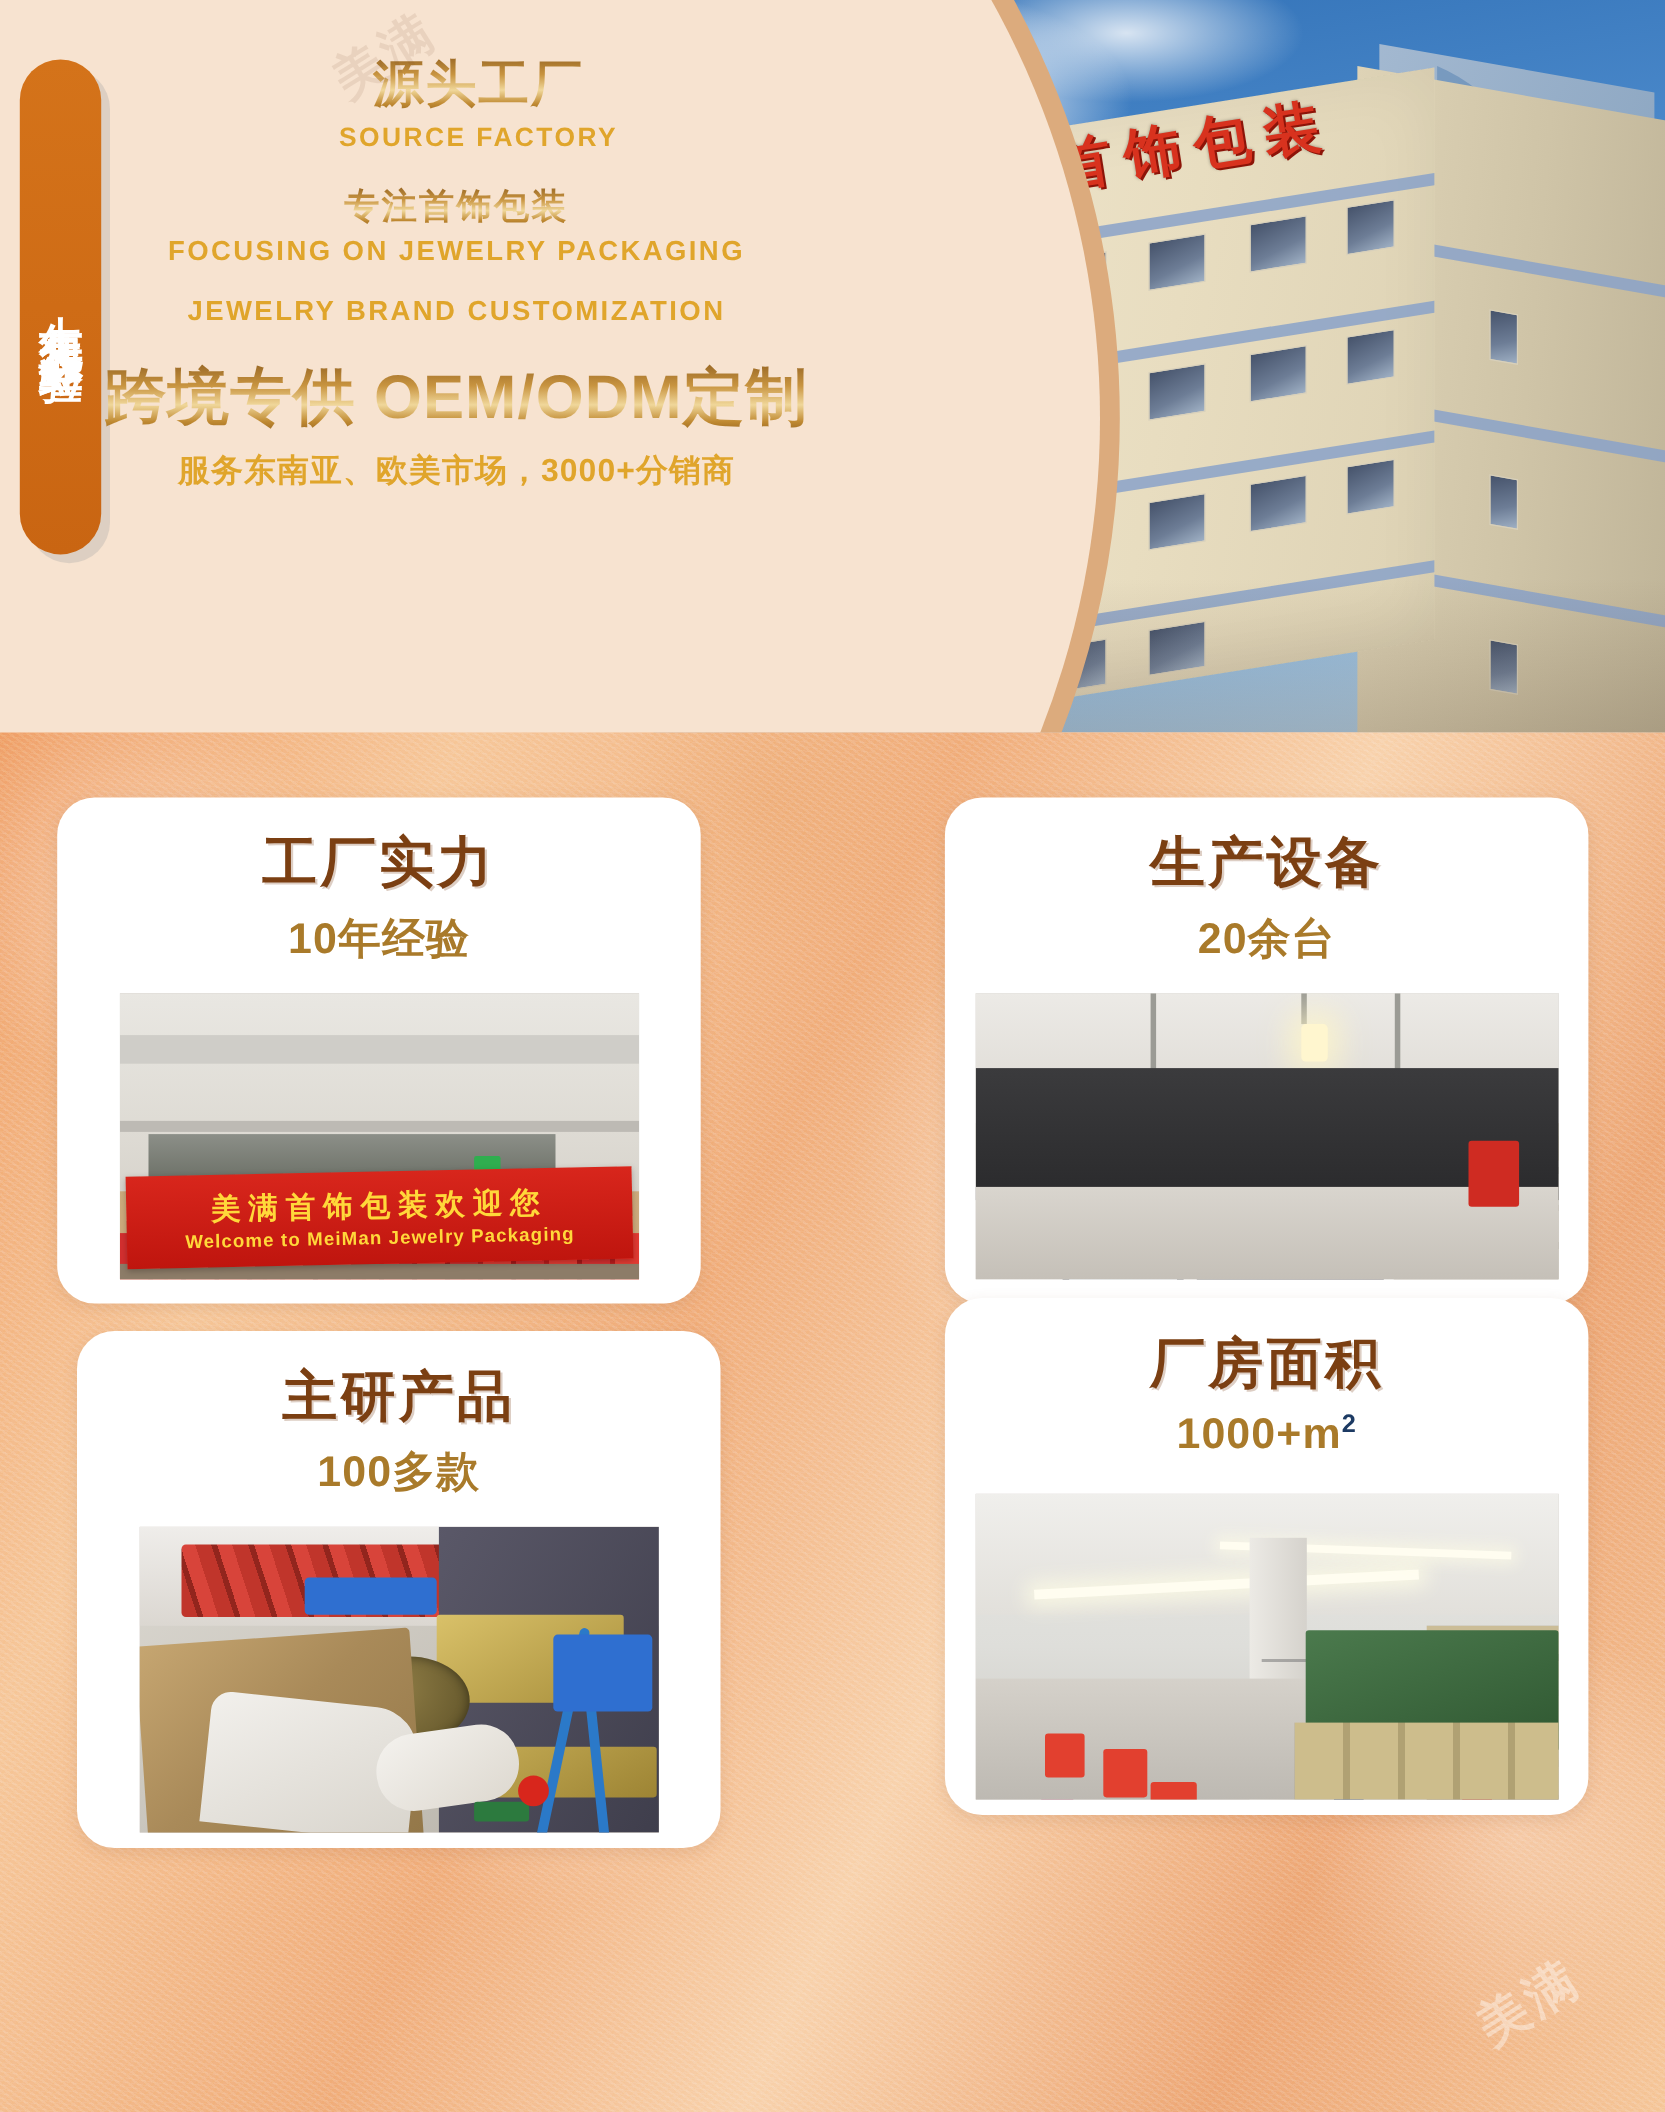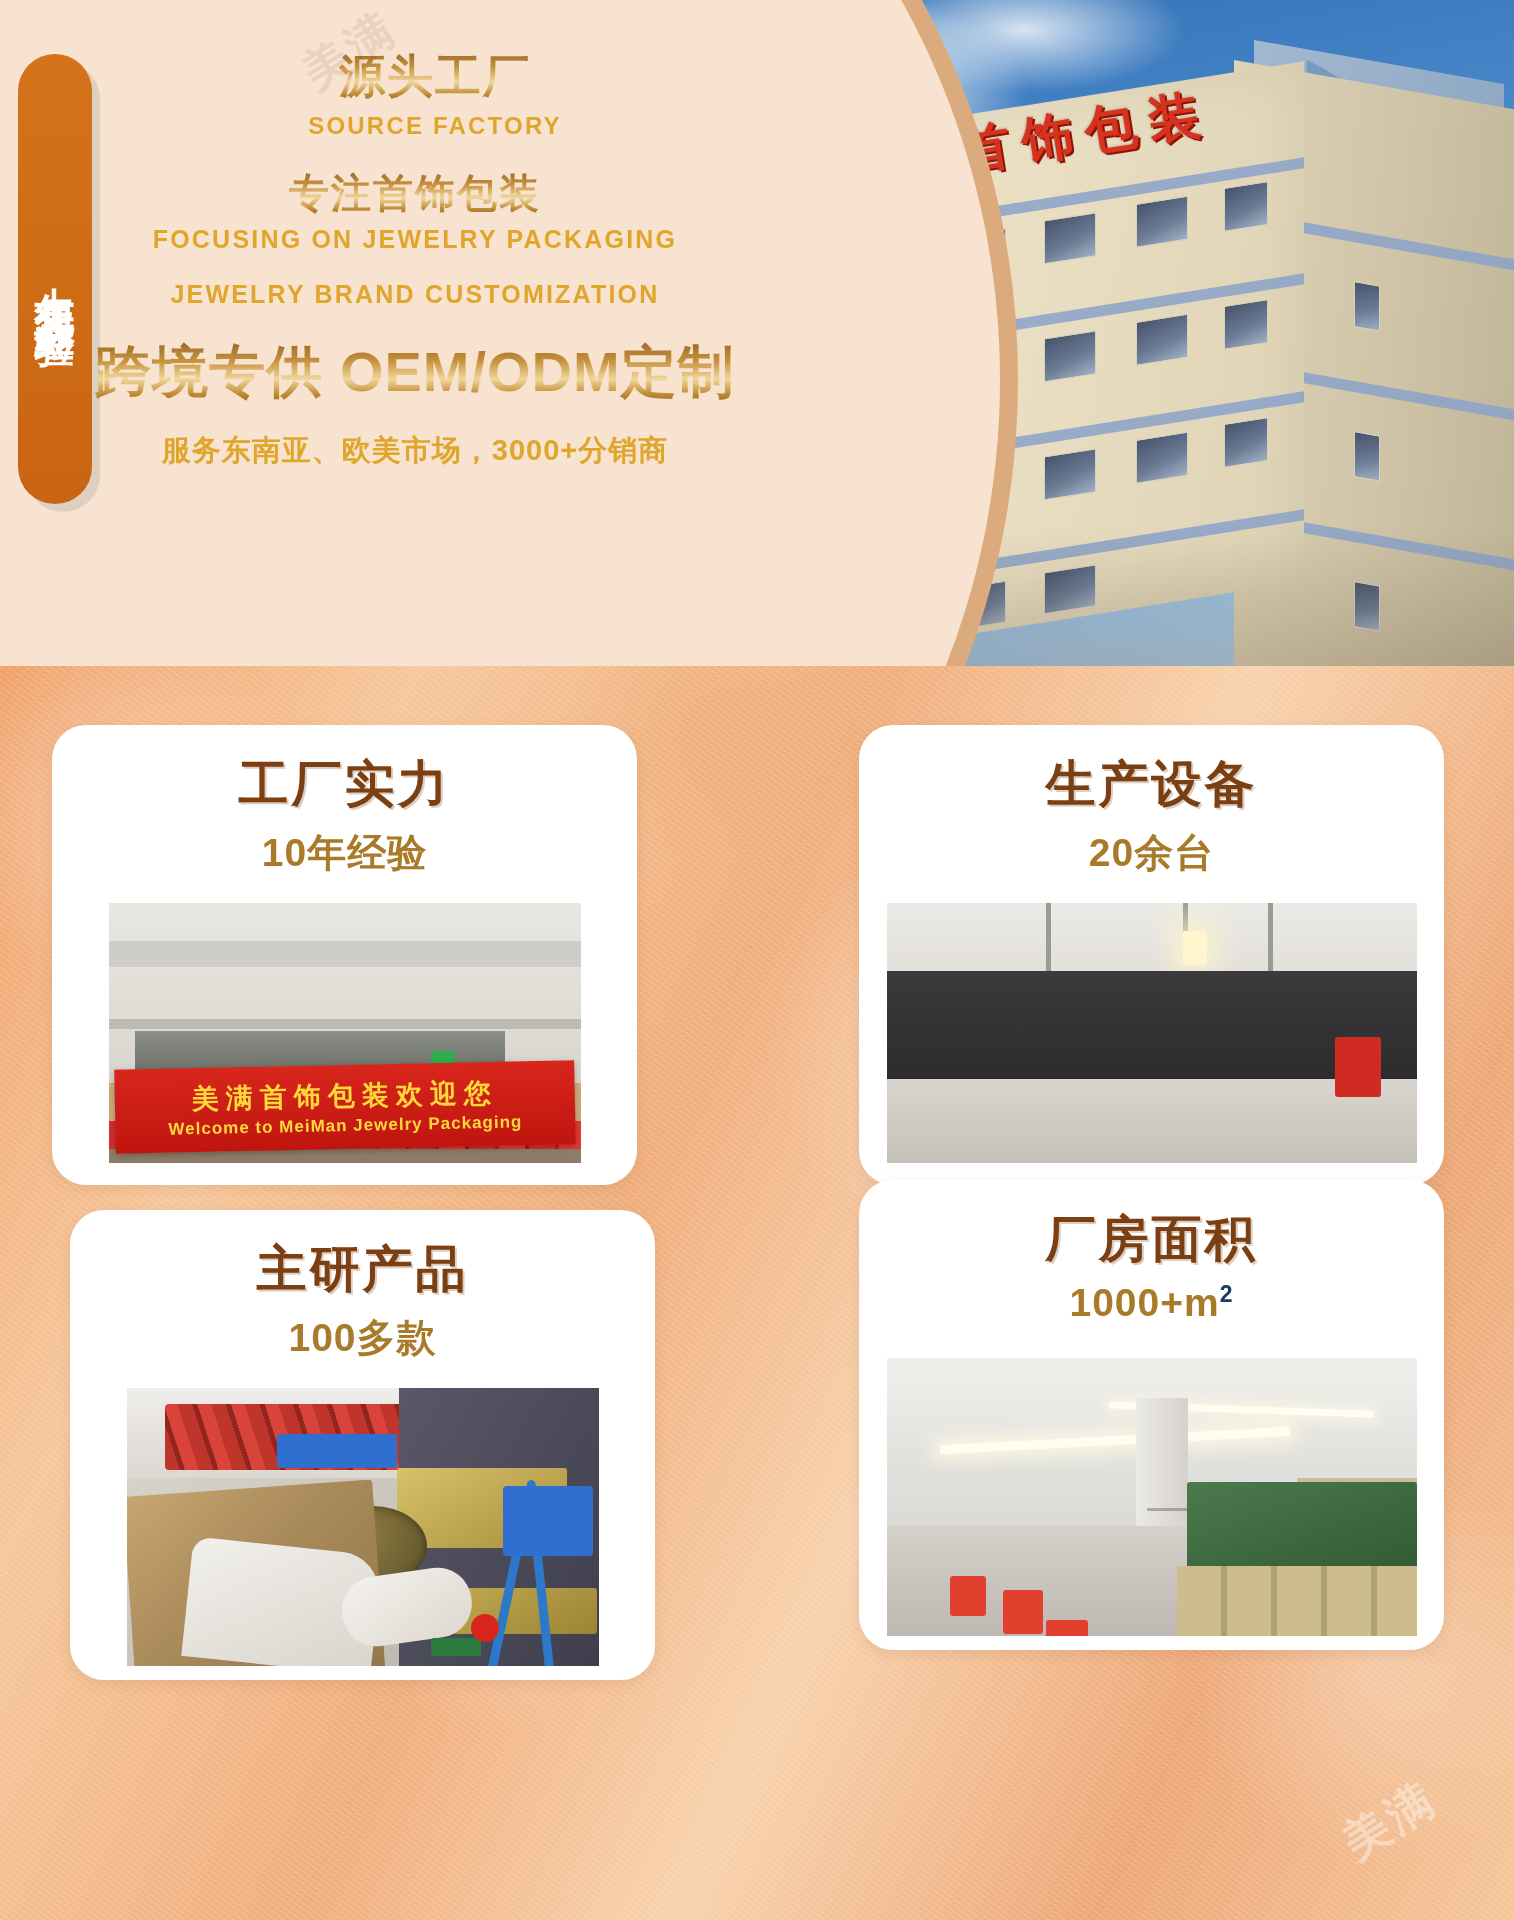--- a/index.html
+++ b/index.html
@@ -121,26 +121,26 @@
     -webkit-text-fill-color:transparent;
     text-shadow:none;
     letter-spacing:2px;
     white-space:nowrap;
   }
   .en-gold{
     color:#e0a52b; font-weight:bold; letter-spacing:2.2px; white-space:nowrap;
   }
   .r1 .cn-gold{ font-size:46px; }
   .r1 .en-gold{ font-size:24px; margin-top:4px; }
-  .r2 .cn-gold{ font-size:40px; }
+  .r2 .cn-gold{ font-size:32px; }
   .r2 .en-gold{ font-size:25px; margin-top:4px; }
   .r3 .cn-gold{ font-size:52px; }
   .r3 .en-gold{ font-size:25px; margin-top:4px; }
   .r4 .cn-gold{ font-size:56px; letter-spacing:1px; }
-  .r4 .sub{ font-size:29px; color:#e0a52b; font-weight:bold; margin-top:20px; letter-spacing:1px;}
+  .r4 .sub{ font-size:29px; color:#e0a52b; font-weight:bold; margin-top:8px; letter-spacing:1px;}
   .r1{ text-align:center; padding-left:40px; }
   .r2{ text-align:center; }
   .r3{ text-align:center; }
   .r4{ text-align:center; margin-bottom:0; }
 
   
   .body-bg{
     position:absolute; left:0; top:666px; width:1514px; height:1254px;
     background:
       radial-gradient(circle 260px at 120px 140px, rgba(255,255,255,.30), rgba(255,255,255,0) 70%),

